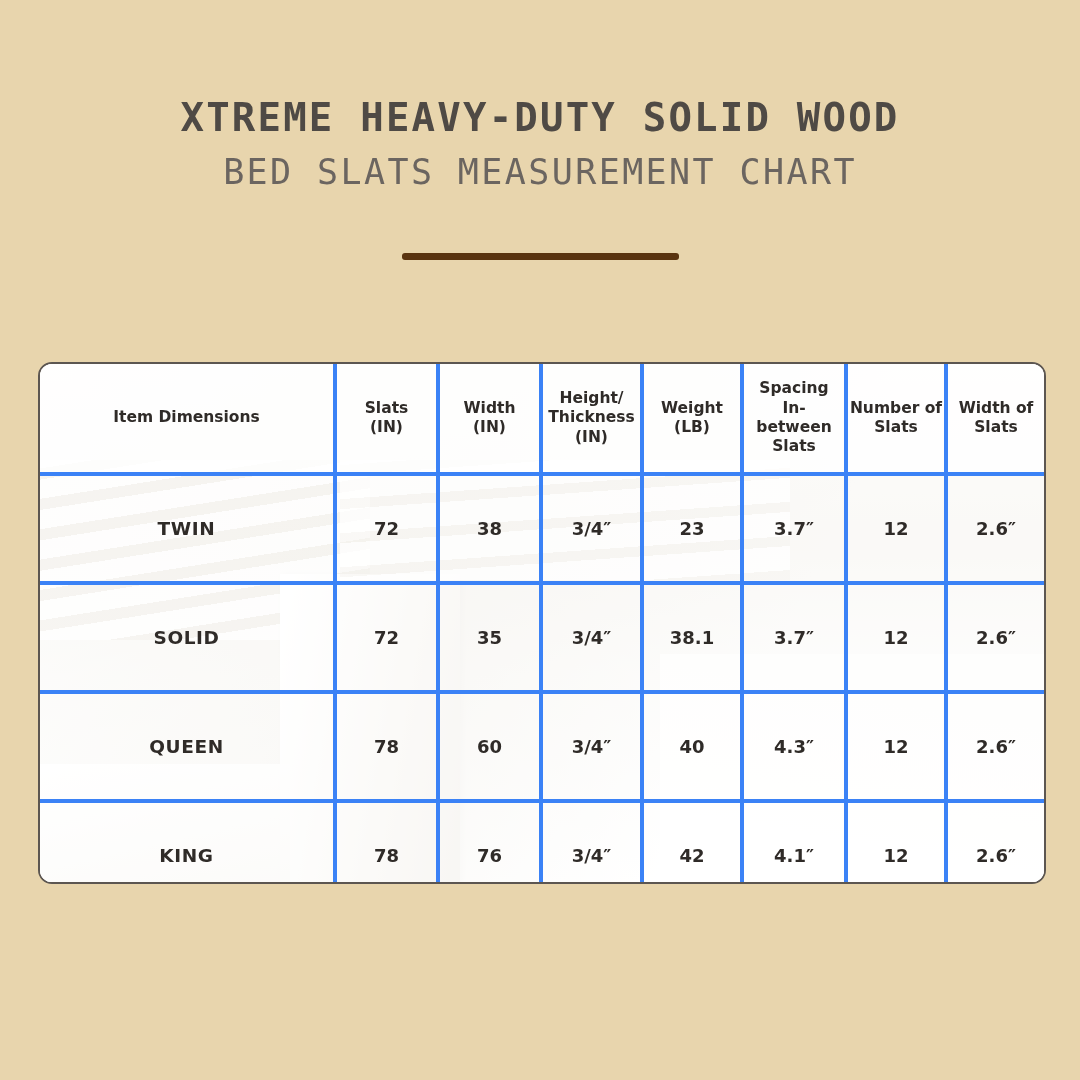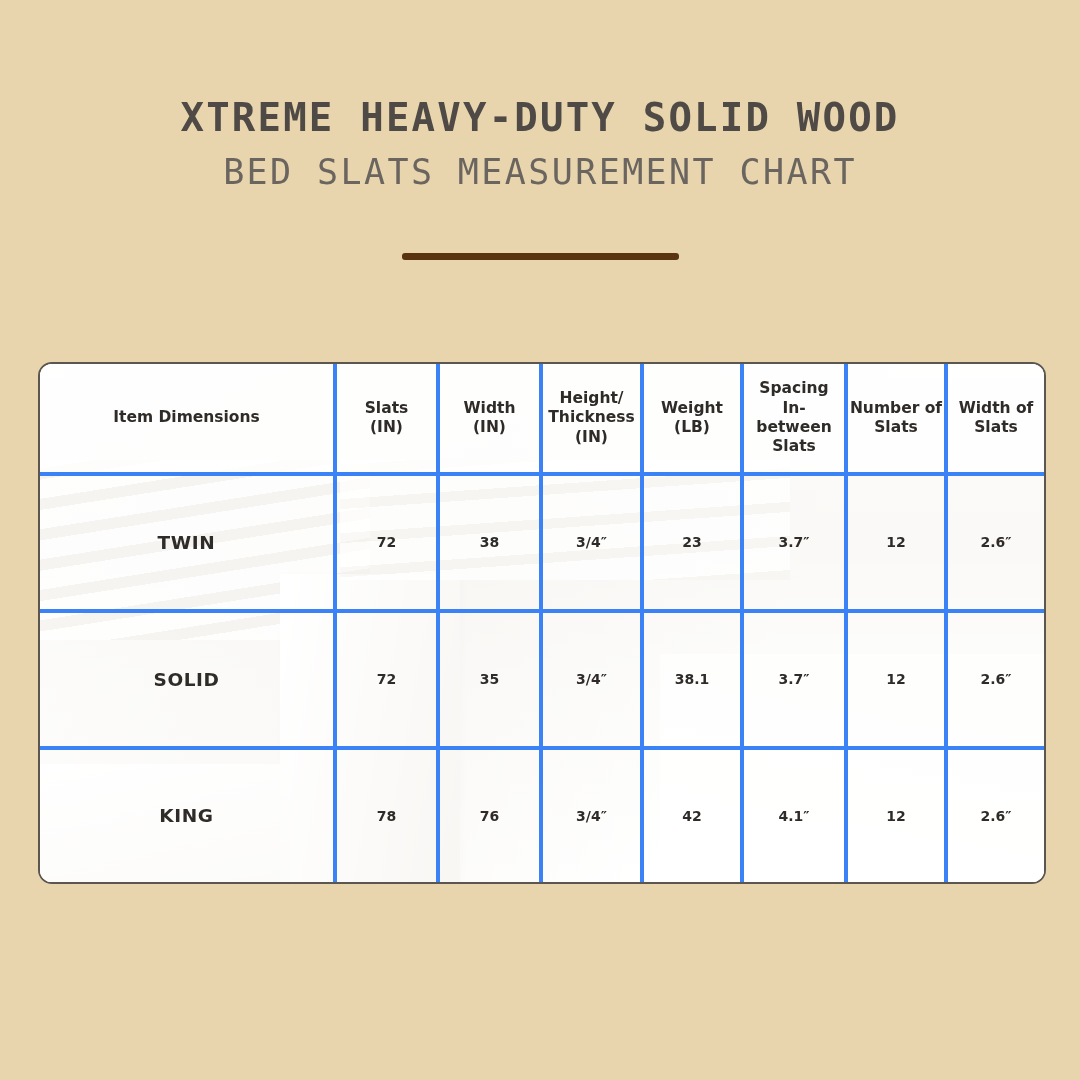--- a/index.html
+++ b/index.html
@@ -136,21 +136,21 @@
     background: rgba(255,255,255,0.80);
   }
   thead th {
     font-size: 15.5px;
     font-weight: bold;
     line-height: 1.25;
     height: 106px;
     background: rgba(255,255,255,0.92);
   }
   tbody td {
-    font-size: 14px;
+    font-size: 18px;
     font-weight: bold;
     height: 103px;
     background: rgba(255,255,255,0.68);
   }
   tbody td.rowlabel {
     font-size: 18.5px;
     letter-spacing: 0.6px;
   }
   
   thead th:first-child, tbody td:first-child { border-left: none; }
@@ -241,20 +241,30 @@
           <td class="rowlabel">SOLID</td>
           <td>72</td>
           <td>35</td>
           <td>3/4″</td>
           <td>38.1</td>
           <td>3.7″</td>
           <td>12</td>
           <td>2.6″</td>
         </tr>
         <tr>
+          <td class="rowlabel">QUEEN</td>
+          <td>78</td>
+          <td>60</td>
+          <td>3/4″</td>
+          <td>40</td>
+          <td>4.3″</td>
+          <td>12</td>
+          <td>2.6″</td>
+        </tr>
+        <tr>
           <td class="rowlabel">KING</td>
           <td>78</td>
           <td>76</td>
           <td>3/4″</td>
           <td>42</td>
           <td>4.1″</td>
           <td>12</td>
           <td>2.6″</td>
         </tr>
       </tbody>

